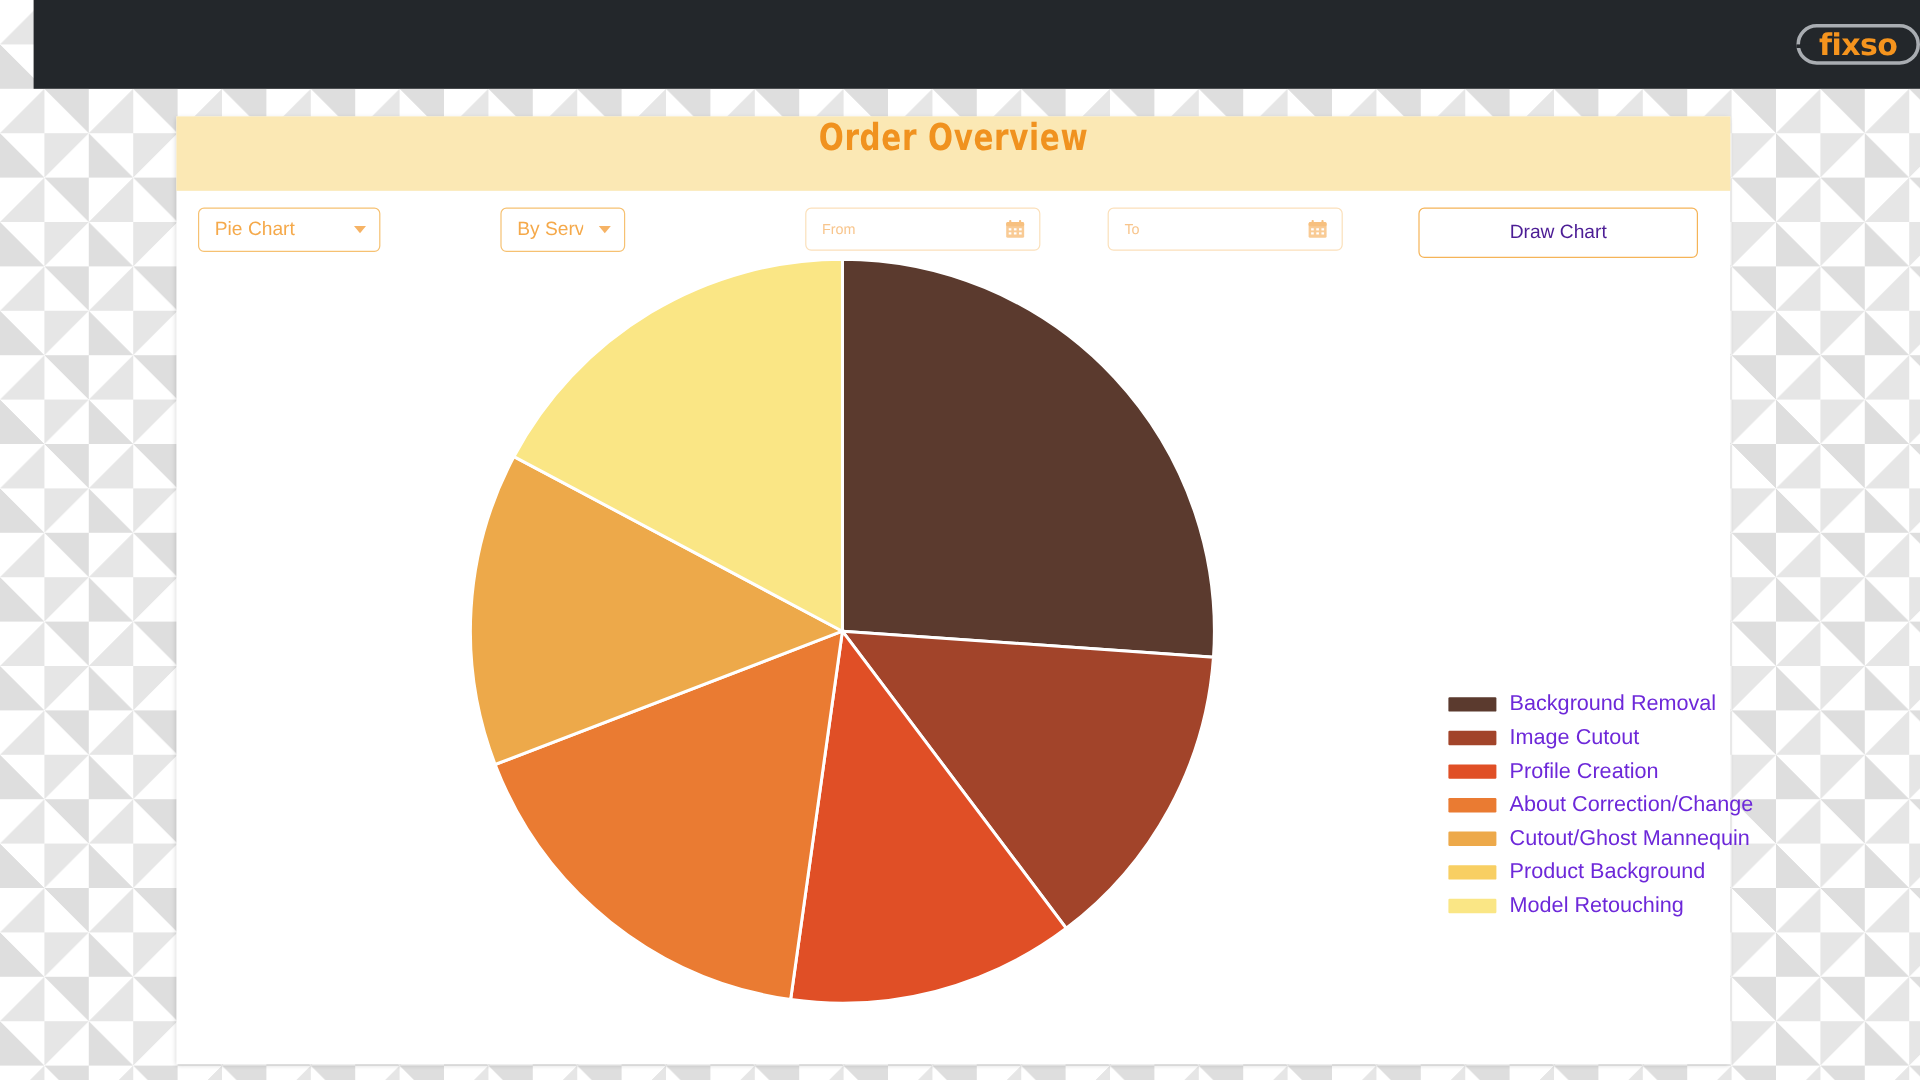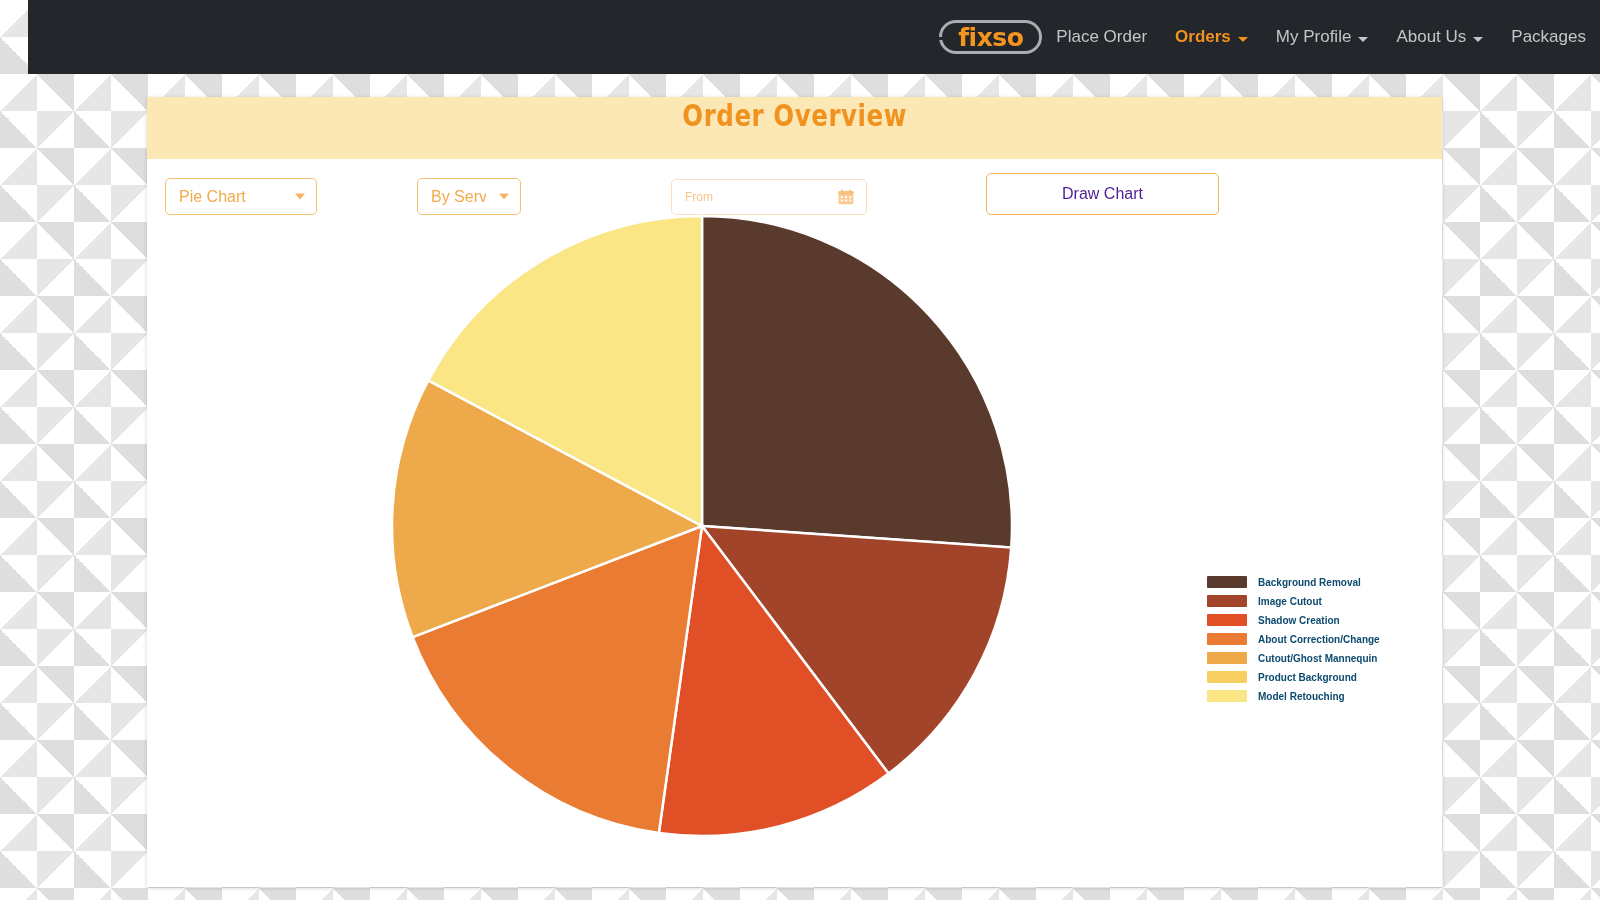--- a/index.html
+++ b/index.html
@@ -93,21 +93,21 @@
     font-family:"DejaVu Sans Condensed","DejaVu Sans", sans-serif;
     font-weight:bold;
     font-size:31px;
     letter-spacing:.6px;
     transform:scaleX(.88);
     transform-origin:center;
   }
 
   
   .controls {
-    display:flex; align-items:flex-end;
+    display:flex; align-items:flex-start;
     padding:14px 18px 6px 18px;
     gap:0;
   }
   .ctl { position:relative; }
   .ctl-select {
     appearance:none; -webkit-appearance:none;
     border:1px solid #f6c172;
     border-radius:5px;
     color:#f5a94a;
     background:#fff;
@@ -165,61 +165,41 @@
   .pie-holder {
     position:absolute; left:240px; top:-10px;
     width:630px; height:630px;
   }
   .legend {
     position:absolute; left:1060px; top:355px;
     display:flex; flex-direction:column; gap:7px;
   }
   .legend-row { display:flex; align-items:center; gap:11px; }
   .legend-swatch { width:40px; height:12px; border-radius:1px; }
-  .legend-label { font-size:10px; color:#0c4a6e; white-space:nowrap;font-weight:bold; }
+  .legend-label { font-size:18px; color:#6d28d9; white-space:nowrap; }
   select::-ms-expand { display:none; }
   .chev {
     position:absolute; right:12px; top:50%;
     transform:translateY(-60%);
     pointer-events:none;
     width:0;height:0;
     border-left:5px solid transparent;
     border-right:5px solid transparent;
     border-top:6px solid #f6b365;
   }
 </style>
 </head>
 <body>
 
 <div class="bg-pattern"></div>
 
 <div class="topbar">
   <div class="logo-wrap">
     <div class="logo">
       <span class="logo-text">fixso</span>
-    </div>
-  </div>
-  <div class="nav">
-    <div class="nav-item">
-      <span>Place Order</span>
-    </div>
-    <div class="nav-item active">
-      <span>Orders</span>
-      <span class="caret"></span>
-    </div>
-    <div class="nav-item">
-      <span>My Profile</span>
-      <span class="caret"></span>
-    </div>
-    <div class="nav-item">
-      <span>About Us</span>
-      <span class="caret"></span>
-    </div>
-    <div class="nav-item">
-      <span>Packages</span>
     </div>
   </div>
 </div>
 
 <div class="panel">
 
   <div class="panel-header">
     <div class="panel-title">Order Overview</div>
   </div>
 
@@ -255,20 +235,37 @@
           <rect x="11.2" y="7.2" width="2.2" height="1.8"></rect>
           <rect x="2.6" y="10.6" width="2.2" height="1.8"></rect>
           <rect x="6.9" y="10.6" width="2.2" height="1.8"></rect>
           <rect x="11.2" y="10.6" width="2.2" height="1.8"></rect>
         </g>
       </svg>
     </div>
 
     <div class="spacer-c"></div>
 
+    <div class="ctl-date">
+      <input type="text" placeholder="To" style="">
+      <svg class="cal-icon" viewBox="0 0 16 16">
+        <rect x="0.5" y="2" width="15" height="13.2" rx="1.4" fill="#f9cb95"></rect>
+        <rect x="0.5" y="2" width="15" height="3.6" rx="1.4" fill="#f7c07f"></rect>
+        <rect x="3" y="0.4" width="1.8" height="3.2" rx=".7" fill="#f7c07f"></rect>
+        <rect x="11.2" y="0.4" width="1.8" height="3.2" rx=".7" fill="#f7c07f"></rect>
+        <g fill="#ffffff">
+          <rect x="2.6" y="7.2" width="2.2" height="1.8"></rect>
+          <rect x="6.9" y="7.2" width="2.2" height="1.8"></rect>
+          <rect x="11.2" y="7.2" width="2.2" height="1.8"></rect>
+          <rect x="2.6" y="10.6" width="2.2" height="1.8"></rect>
+          <rect x="6.9" y="10.6" width="2.2" height="1.8"></rect>
+          <rect x="11.2" y="10.6" width="2.2" height="1.8"></rect>
+        </g>
+      </svg>
+    </div>
 
     <div class="spacer-d"></div>
 
     <button class="btn-draw">Draw Chart</button>
   </div>
 
   <div class="chart-area">
     <div class="pie-holder">
       <svg id="pie-svg" viewBox="0 0 630 630" width="630" height="630">
           <path d="M 315 315 L 315.00 5.00 A 310 310 0 0 1 624.24 336.62 Z" fill="#5b3a2e" stroke="#ffffff" stroke-width="2.5"></path>
@@ -284,21 +281,21 @@
         <div class="legend-row">
           <span class="legend-swatch" style="background: rgb(91, 58, 46);"></span>
           <span class="legend-label">Background Removal</span>
         </div>
         <div class="legend-row">
           <span class="legend-swatch" style="background: rgb(162, 68, 42);"></span>
           <span class="legend-label">Image Cutout</span>
         </div>
         <div class="legend-row">
           <span class="legend-swatch" style="background: rgb(224, 79, 38);"></span>
-          <span class="legend-label">Shadow Creation</span>
+          <span class="legend-label">Profile Creation</span>
         </div>
         <div class="legend-row">
           <span class="legend-swatch" style="background: rgb(234, 123, 50);"></span>
           <span class="legend-label">About Correction/Change</span>
         </div>
         <div class="legend-row">
           <span class="legend-swatch" style="background: rgb(237, 169, 74);"></span>
           <span class="legend-label">Cutout/Ghost Mannequin</span>
         </div>
         <div class="legend-row">

